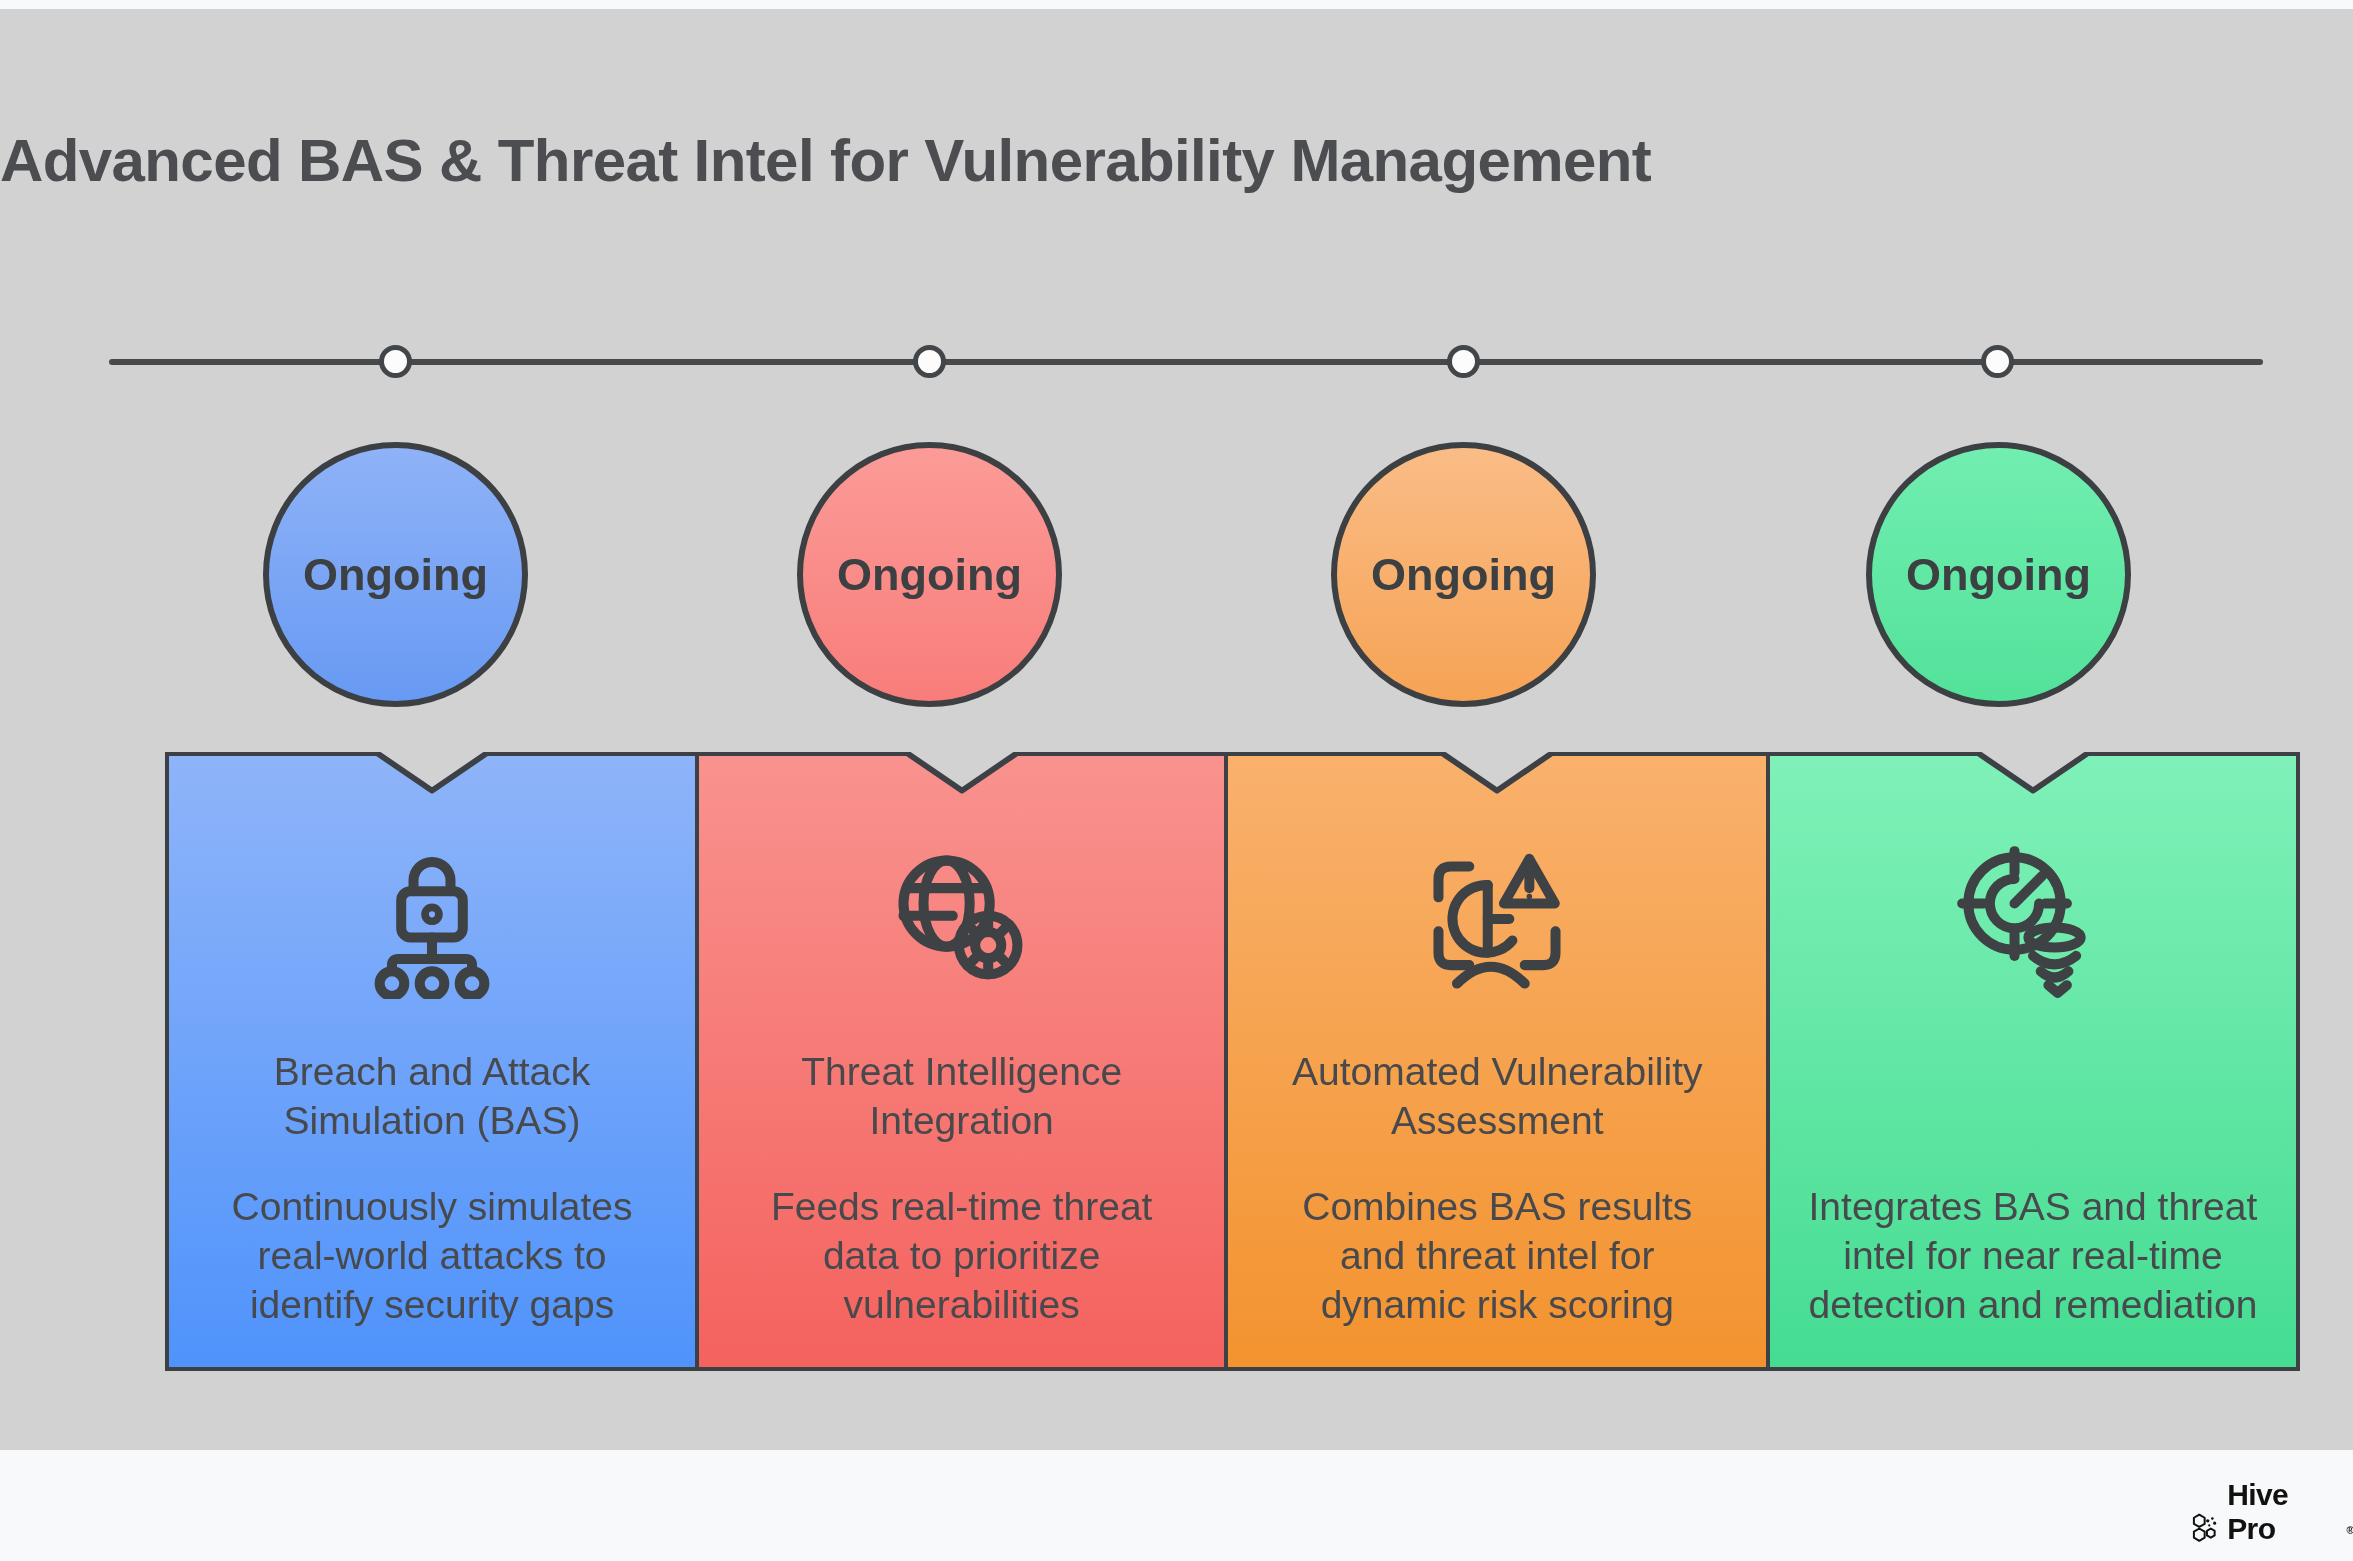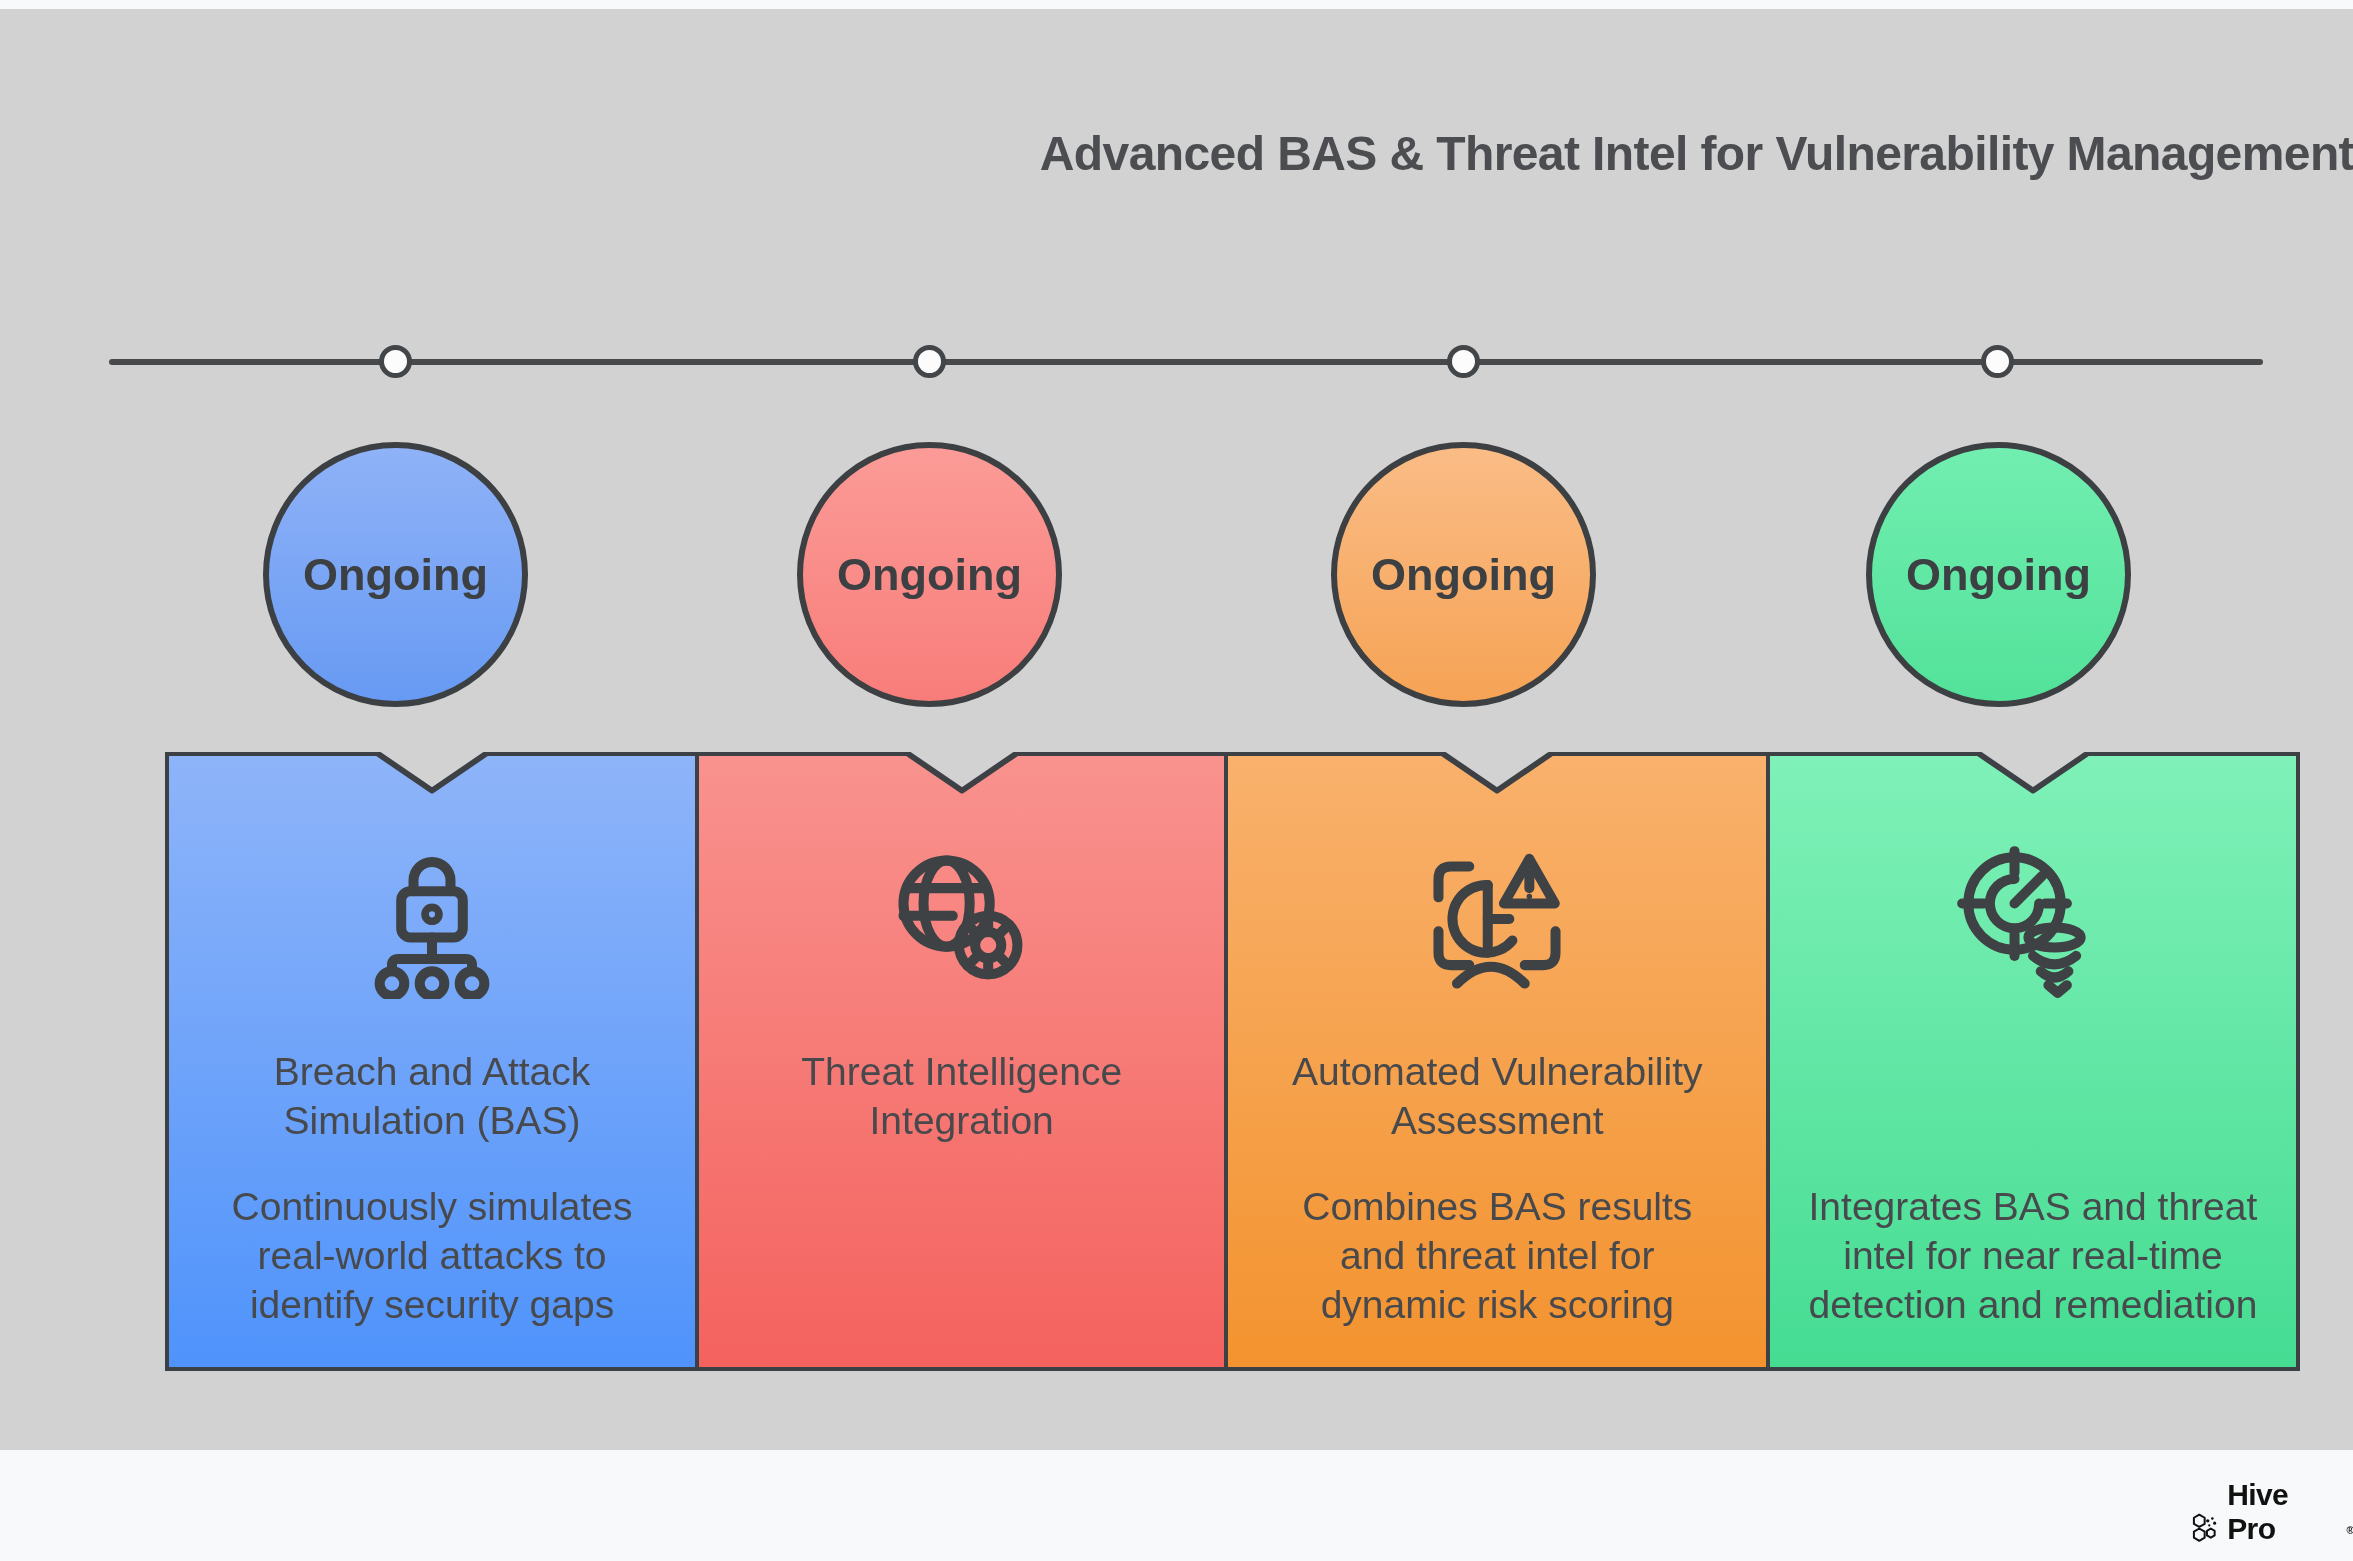--- a/index.html
+++ b/index.html
@@ -9,22 +9,22 @@
     font-family:"Liberation Sans","DejaVu Sans",sans-serif;
     position:relative;overflow:hidden;
   }
   .stage{position:absolute;left:0;top:0;width:2354px;height:1561px;}
   .gray-panel{
     position:absolute;left:0;top:9px;width:2354px;height:1441px;
     background:#d2d2d3;
   }
   .page-title{
     position:absolute;left:0;top:126px;width:2354px;
-    text-align:right;
-    font-size:48px;font-weight:bold;letter-spacing:-0.6px;
+    text-align:left;
+    font-size:60px;font-weight:bold;letter-spacing:-0.6px;
     color:#4b4d50;
   }
   
   .timeline-line{
     position:absolute;left:109px;top:359px;width:2154px;height:6.4px;
     background:#48494b;border-radius:3.2px;
   }
   .timeline-dot{
     position:absolute;top:345px;width:33px;height:33px;box-sizing:border-box;
     border:5.8px solid #434649;border-radius:50%;background:#fcfcfd;
@@ -148,20 +148,23 @@
             <path d="M67,73.5 V84"></path>
             <path d="M73,59 L80.4,51.6"></path>
             <path d="M61,59 L53.6,51.6"></path>
             <path d="M61,71 L53.6,78.4"></path>
             <path d="M73,71 L80.4,78.4"></path>
           </g>
         </svg>
       </div>
       <div class="card-title">Threat Intelligence
 Integration</div>
+      <div class="card-desc">Feeds real-time threat
+data to prioritize
+vulnerabilities</div>
     </div>
 
     <div class="card" style="background: linear-gradient(rgb(249, 177, 108) 0%, rgb(243, 147, 47) 100%); padding-left: 12px;">
       <svg class="notch" viewBox="0 0 180 70">
         <path d="M2,0 L90,60 L178,0 Z" fill="#d2d2d3" stroke="none"></path>
         <path d="M2,0 L90,60 L178,0" fill="none" stroke="#3d4145" stroke-width="9" stroke-linejoin="round"></path>
       </svg>
       <div class="card-icon">
         <svg viewBox="0 0 100 100">
           <g class="ico">

